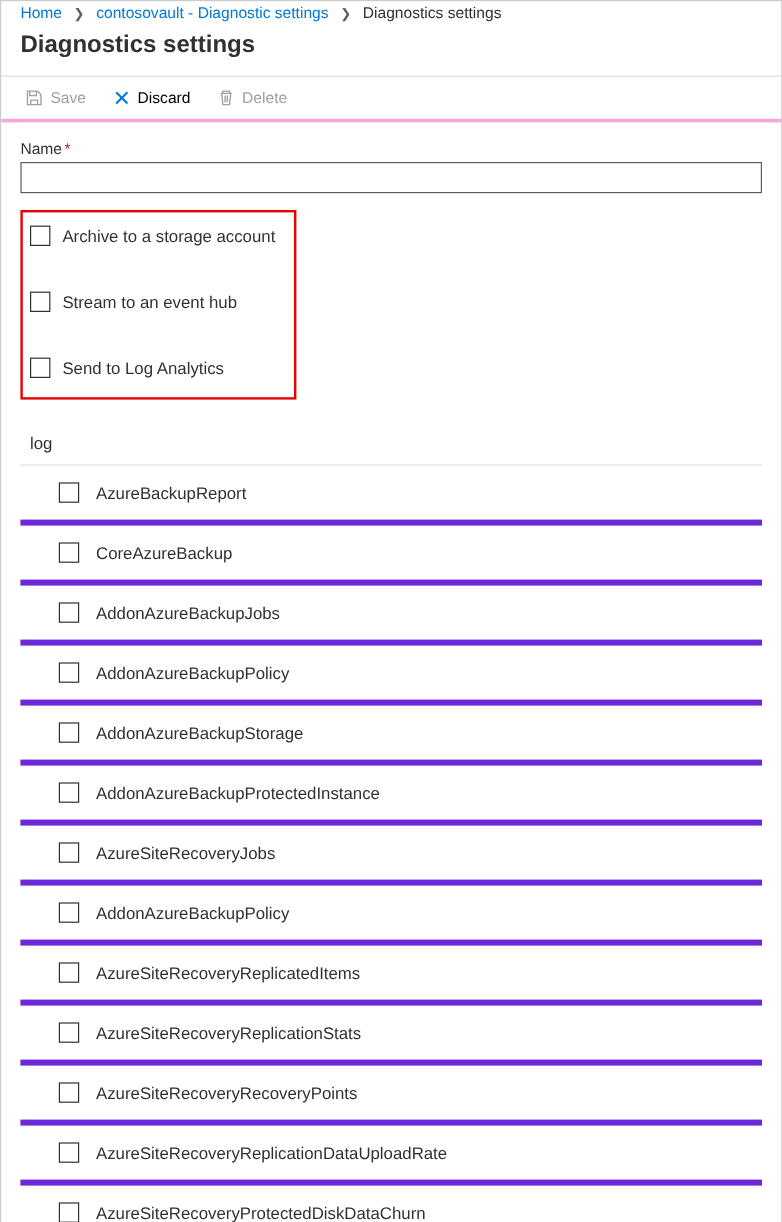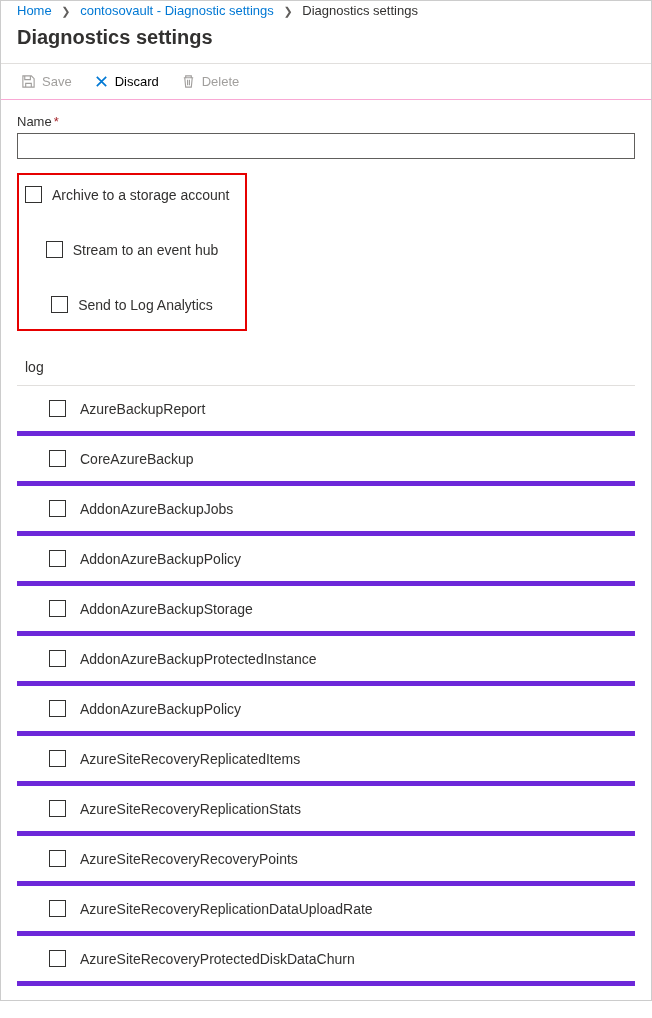--- a/index.html
+++ b/index.html
@@ -26,21 +26,21 @@
       font-size: 11px;
     }
     .breadcrumb .current { color: #323130; }
     .page-title {
       font-size: 20px;
       font-weight: 600;
       padding: 6px 16px 14px 16px;
     }
     .toolbar {
       border-top: 1px solid #e1dfdd;
-      border-bottom: 1px solid #f9a8d4;
+      border-bottom: 3px solid #f9a8d4;
       padding: 8px 16px;
       display: flex;
       align-items: center;
       gap: 14px;
     }
     .toolbar-btn {
       display: flex;
       align-items: center;
       gap: 6px;
       border: none;
@@ -72,21 +72,21 @@
       width: 230px;
       padding: 8px 6px 6px 6px;
     }
     .dest-row {
       display: flex;
       align-items: center;
       gap: 10px;
       padding: 10px 0 10px 0;
       font-size: 14px;
     }
-    .dest-row + .dest-row { margin-top: 18px; justify-content: center; }
+    .dest-row + .dest-row { margin-top: 18px; }
     .dest-row:first-child { padding-top: 0; margin-top: 3px; }
     .chk {
       width: 17px;
       height: 17px;
       border: 1px solid #323130;
       background: #fff;
       flex-shrink: 0;
     }
     .section-label {
       font-size: 14px;
@@ -182,20 +182,24 @@
       <div class="log-row">
         <div class="chk"></div>
         <span>AddonAzureBackupStorage</span>
       </div>
       <div class="log-row">
         <div class="chk"></div>
         <span>AddonAzureBackupProtectedInstance</span>
       </div>
       <div class="log-row">
         <div class="chk"></div>
+        <span>AzureSiteRecoveryJobs</span>
+      </div>
+      <div class="log-row">
+        <div class="chk"></div>
         <span>AddonAzureBackupPolicy</span>
       </div>
       <div class="log-row">
         <div class="chk"></div>
         <span>AzureSiteRecoveryReplicatedItems</span>
       </div>
       <div class="log-row">
         <div class="chk"></div>
         <span>AzureSiteRecoveryReplicationStats</span>
       </div>

